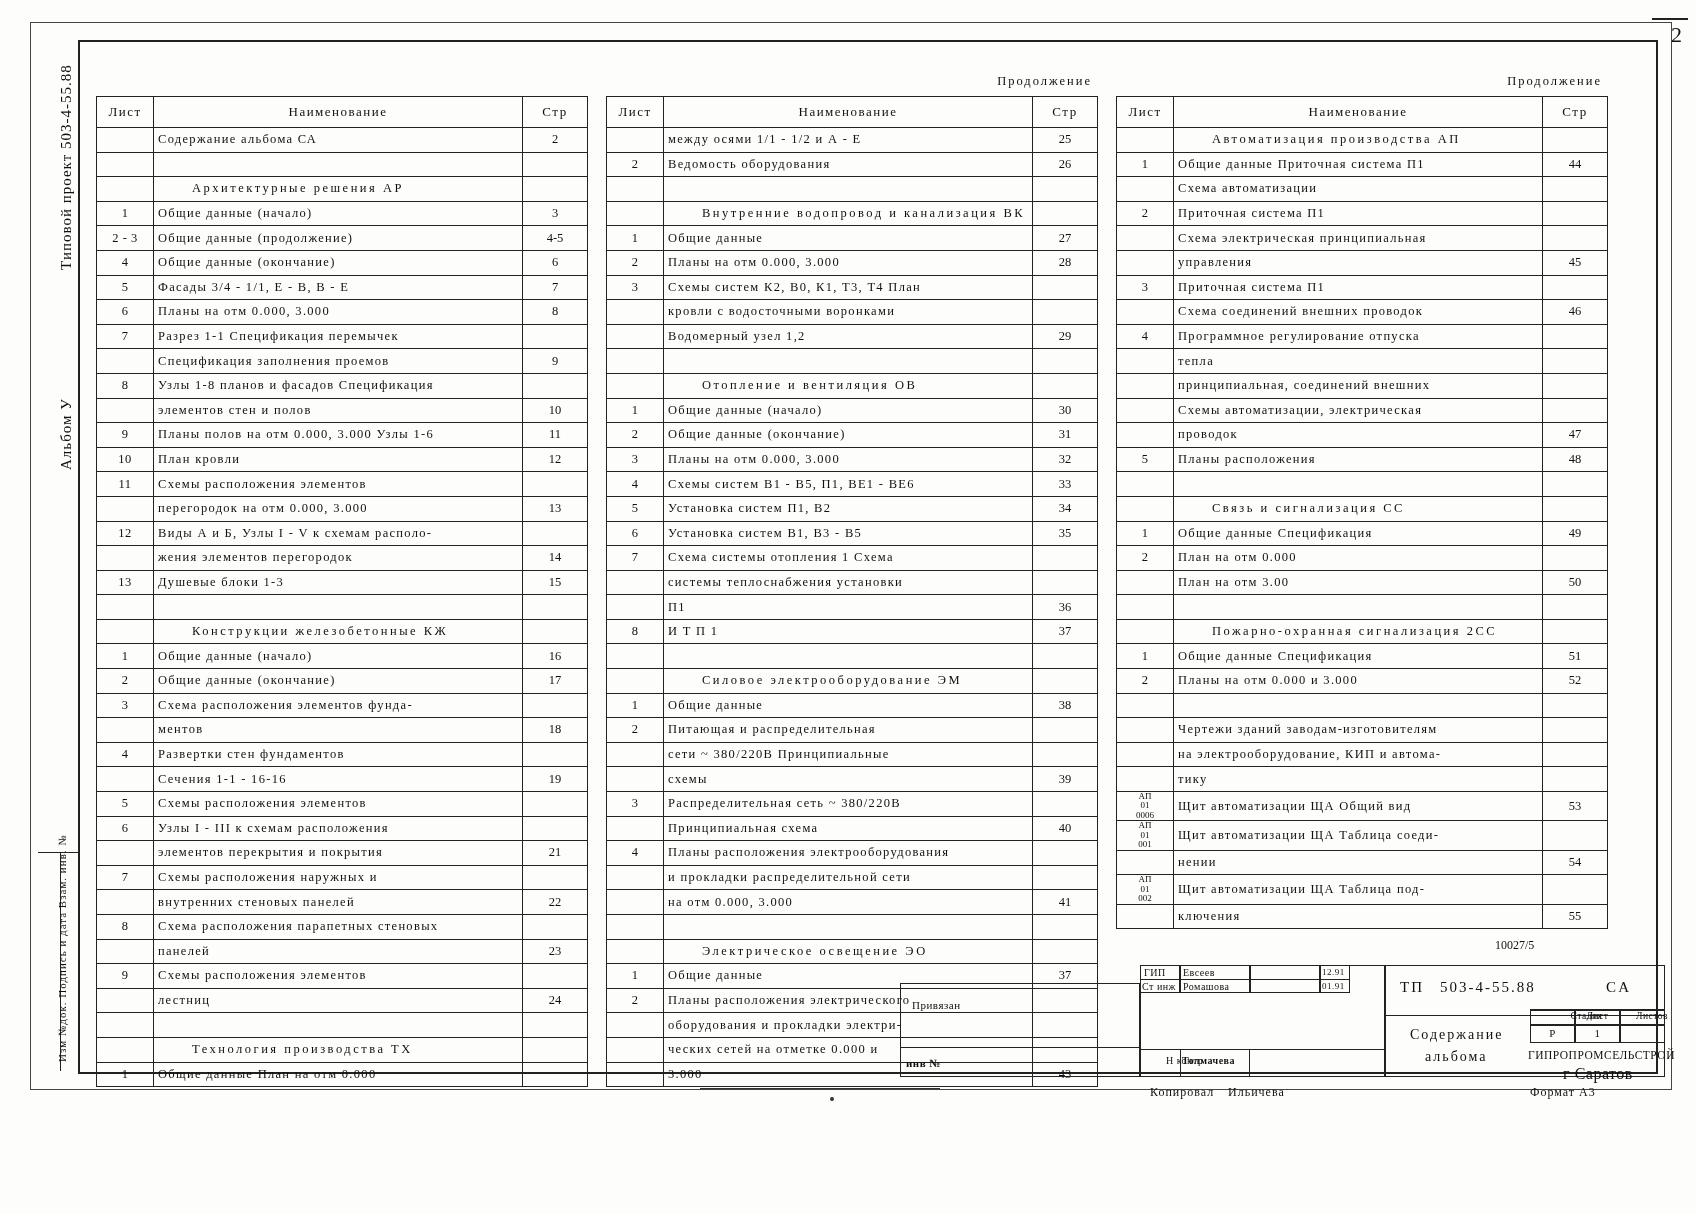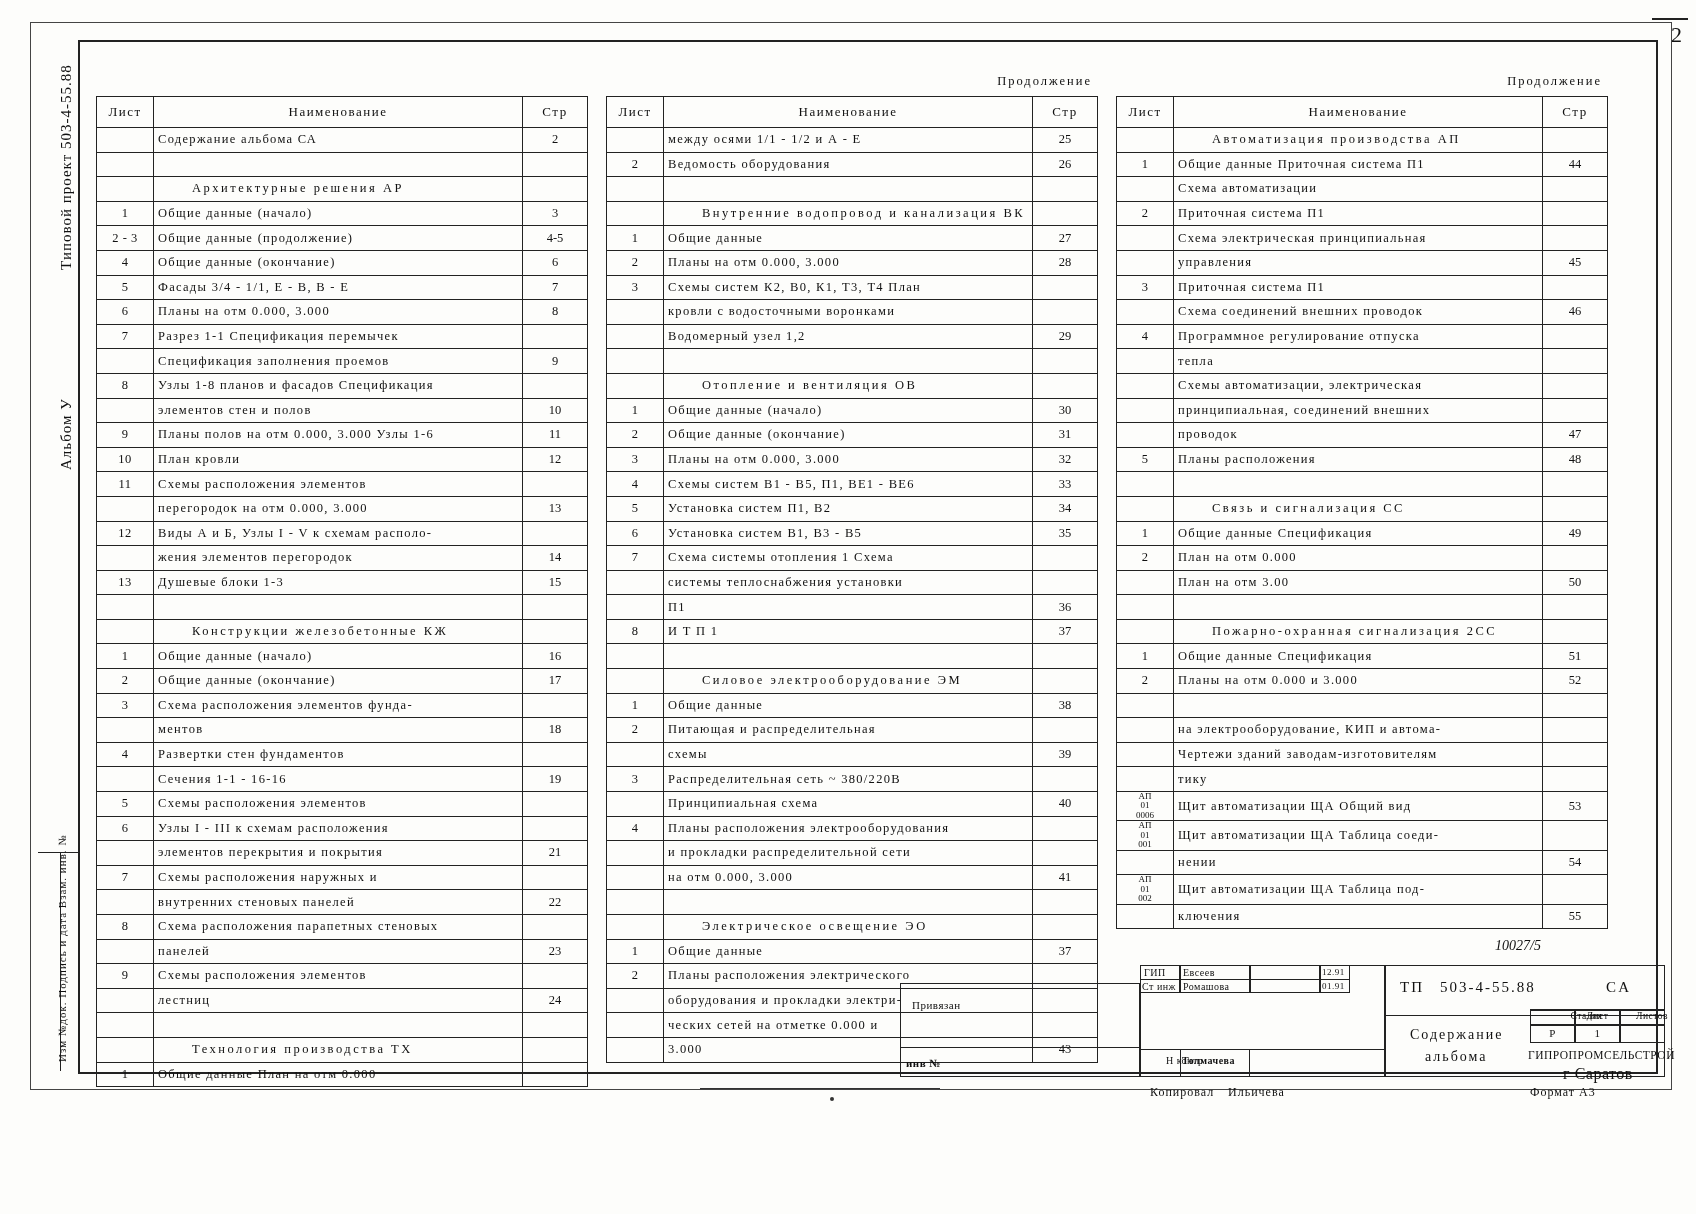--- a/index.html
+++ b/index.html
@@ -135,22 +135,21 @@
     width: 686px; height: 122px;
     font-family: "Liberation Serif", serif;
     font-size: 11.5px;
   }
   .stamp .bx { position: absolute; border: 1px solid #222; box-sizing: border-box; }
   .stamp .lbl { position: absolute; font-size: 11px; letter-spacing: .5px; }
   .code-ref {
     position: absolute;
     left: 1495px; top: 938px;
     font-family: "Liberation Serif", serif;
-    font-size: 14px;
-    font-style: italic;
+    font-size: 12px;
   }
   .hand { font-family: "Liberation Serif", serif; }
   .center { text-align: center; }
   .dot {
     position: absolute;
     left: 830px; top: 1097px;
     width: 4px; height: 4px; border-radius: 50%;
     background: #333;
   }
   .tickline {
@@ -525,20 +524,25 @@
               <td class="c-name">Общие   данные</td>
               <td class="c-page">38</td>
             </tr>
             <tr>
               <td class="c-sheet">2</td>
               <td class="c-name">Питающая   и  распределительная</td>
               <td class="c-page"></td>
             </tr>
             <tr>
               <td class="c-sheet"></td>
+              <td class="c-name">сети ~ 380/220В   Принципиальные</td>
+              <td class="c-page"></td>
+            </tr>
+            <tr>
+              <td class="c-sheet"></td>
               <td class="c-name">схемы</td>
               <td class="c-page">39</td>
             </tr>
             <tr>
               <td class="c-sheet">3</td>
               <td class="c-name">Распределительная  сеть ~ 380/220В</td>
               <td class="c-page"></td>
             </tr>
             <tr>
               <td class="c-sheet"></td>
@@ -655,26 +659,26 @@
               <td class="c-name">Программное  регулирование  отпуска</td>
               <td class="c-page"></td>
             </tr>
             <tr>
               <td class="c-sheet"></td>
               <td class="c-name">тепла</td>
               <td class="c-page"></td>
             </tr>
             <tr>
               <td class="c-sheet"></td>
+              <td class="c-name">принципиальная, соединений  внешних</td>
+              <td class="c-page"></td>
+            </tr>
+            <tr>
+              <td class="c-sheet"></td>
               <td class="c-name">Схемы  автоматизации, электрическая</td>
-              <td class="c-page"></td>
-            </tr>
-            <tr>
-              <td class="c-sheet"></td>
-              <td class="c-name">принципиальная, соединений  внешних</td>
               <td class="c-page"></td>
             </tr>
             <tr>
               <td class="c-sheet"></td>
               <td class="c-name">проводок</td>
               <td class="c-page">47</td>
             </tr>
             <tr>
               <td class="c-sheet">5</td>
               <td class="c-name">Планы  расположения</td>
@@ -725,26 +729,26 @@
               <td class="c-name">Планы  на отм  0.000 и 3.000</td>
               <td class="c-page">52</td>
             </tr>
             <tr>
               <td class="c-sheet"></td>
               <td class="c-name"></td>
               <td class="c-page"></td>
             </tr>
             <tr>
               <td class="c-sheet"></td>
+              <td class="c-name">Чертежи зданий заводам-изготовителям</td>
+              <td class="c-page"></td>
+            </tr>
+            <tr>
+              <td class="c-sheet"></td>
               <td class="c-name">на  электрооборудование,  КИП  и  автома-</td>
-              <td class="c-page"></td>
-            </tr>
-            <tr>
-              <td class="c-sheet"></td>
-              <td class="c-name">Чертежи зданий заводам-изготовителям</td>
               <td class="c-page"></td>
             </tr>
             <tr>
               <td class="c-sheet"></td>
               <td class="c-name">тику</td>
               <td class="c-page"></td>
             </tr>
             <tr>
               <td class="c-sheet tiny">АП<br>01<br>0006</td>
               <td class="c-name">Щит автоматизации ЩА Общий вид</td>

